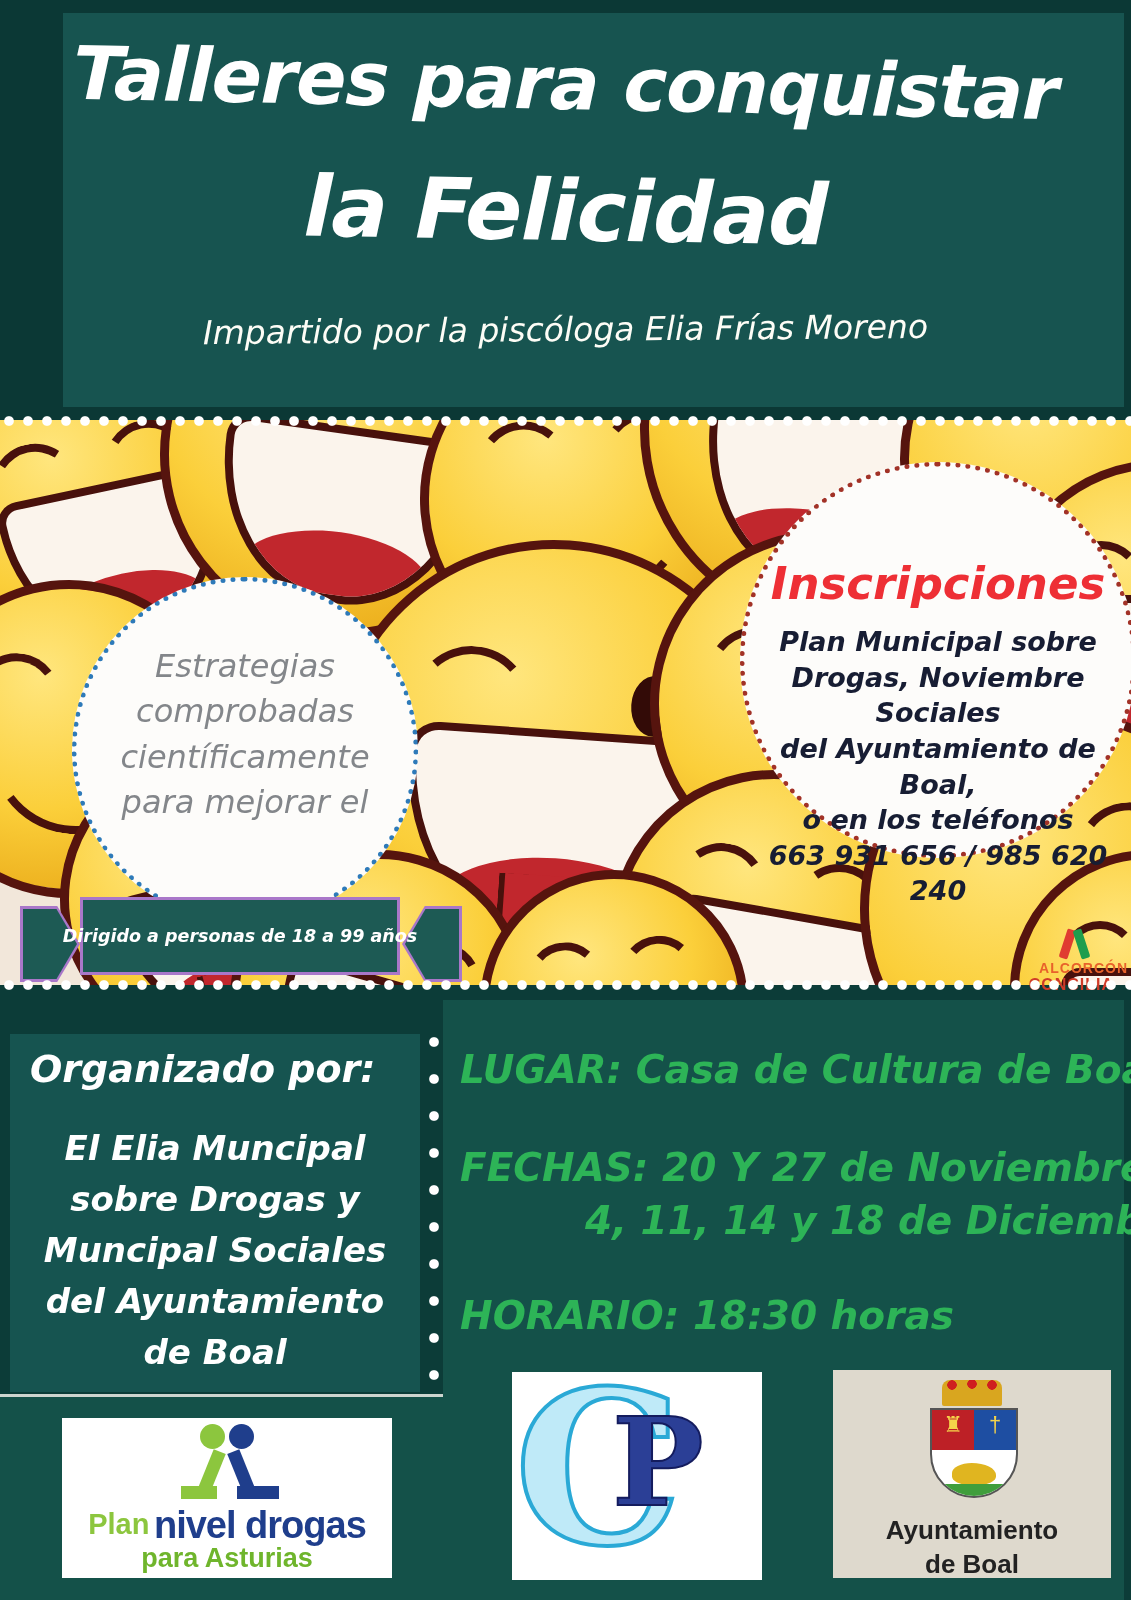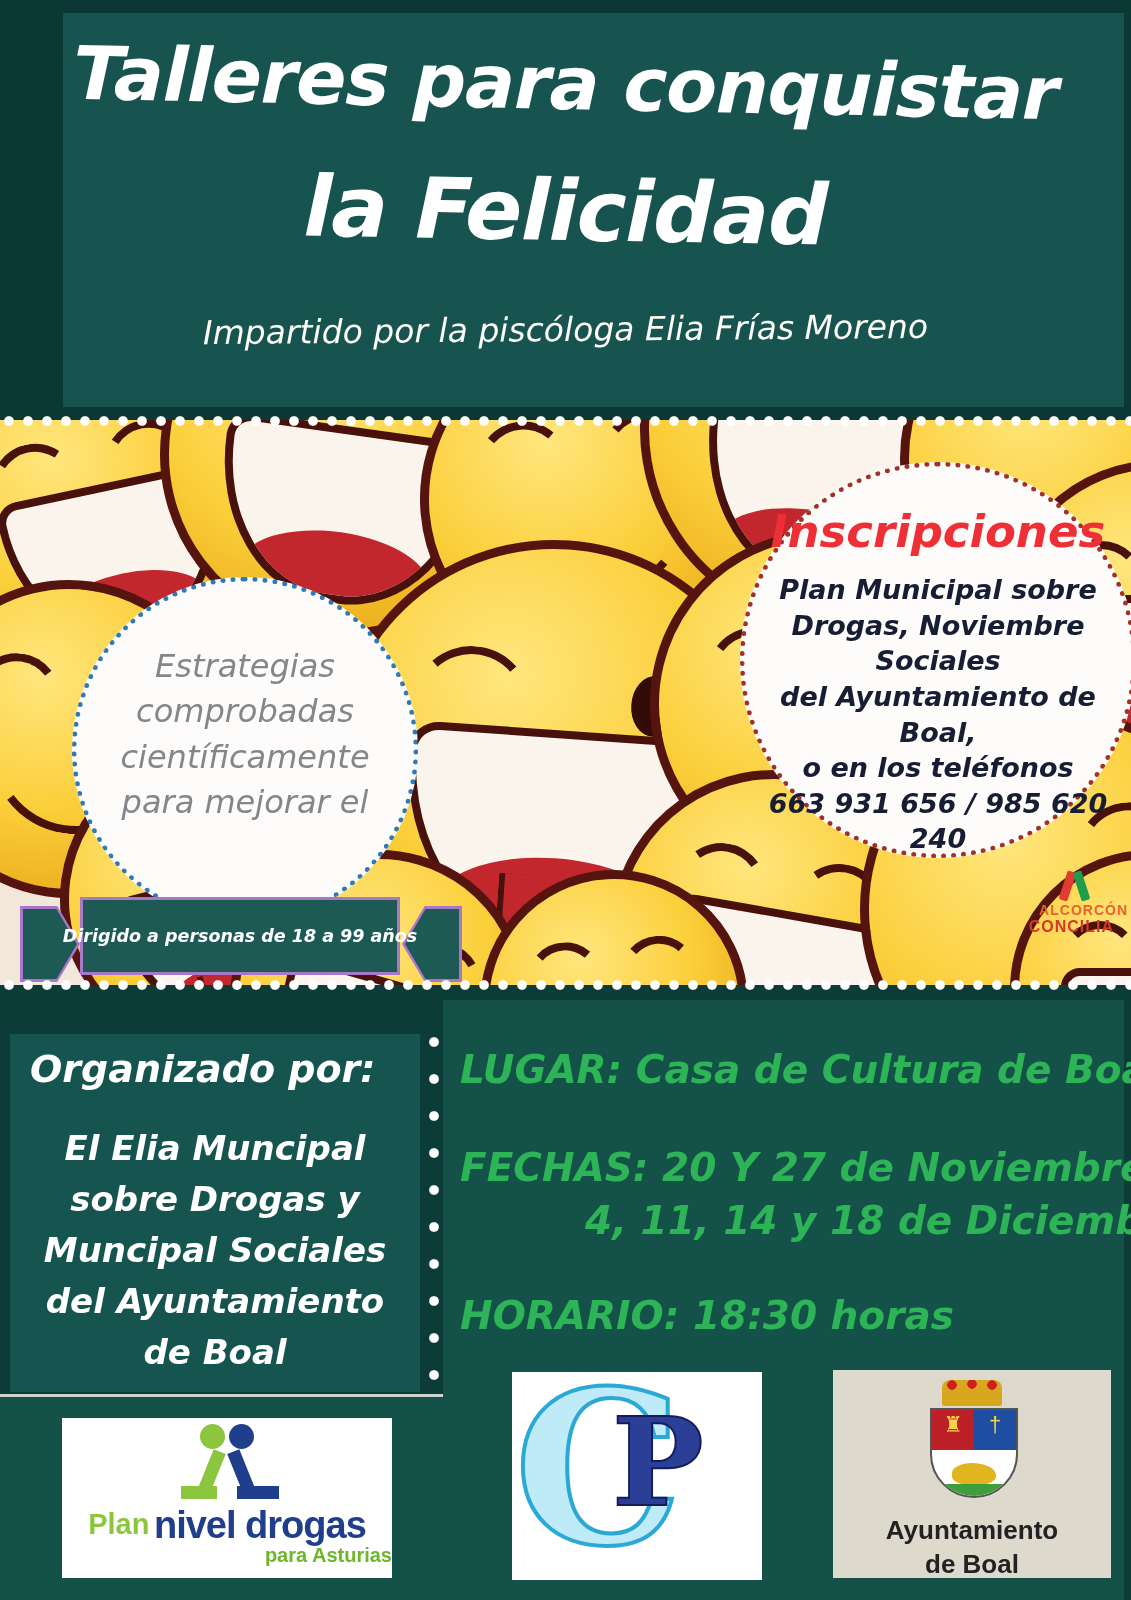--- a/index.html
+++ b/index.html
@@ -39,35 +39,35 @@
           background-image:radial-gradient(circle at 8px 8px,#fff 4.3px,rgba(255,255,255,0) 5.4px);
           background-size:16px 37px;background-repeat:repeat-y;}
 
   
   .bubble{position:absolute;border-radius:50%;background:#fdfcfa;z-index:5;}
   #bubble-left{left:72px;top:577px;width:336px;height:336px;border:5px dotted #2e7ab9;
                color:#83868a;font-style:italic;font-size:32px;text-align:center;line-height:1.42;}
   #bubble-left .pad{padding-top:62px;}
   #bubble-right{left:740px;top:462px;width:386px;height:386px;border:5px dotted #a23227;
                text-align:center;}
-  #bubble-right .head{margin-top:38px;font-size:45px;font-weight:bold;font-style:italic;color:#ee2f35;}
+  #bubble-right .head{margin-top:90px;font-size:45px;font-weight:bold;font-style:italic;color:#ee2f35;}
   #bubble-right .body{margin-top:14px;font-size:27px;font-style:italic;font-weight:bold;
                color:#171d33;line-height:1.32;}
 
   
   .ribbon-band{position:absolute;left:80px;top:897px;width:314px;height:72px;background:#1d5a54;
                border:3px solid #a977c9;z-index:6;display:flex;align-items:center;justify-content:center;}
   .ribbon-band span{color:#fff;font-style:italic;font-weight:bold;font-size:17.5px;white-space:nowrap;}
   .tail{position:absolute;top:906px;width:60px;height:76px;background:#a977c9;z-index:5;}
   .tail:after{content:"";position:absolute;inset:3px;background:#1d5a54;clip-path:inherit;}
   #tail-l{left:20px;clip-path:polygon(0 0,62% 0,100% 50%,62% 100%,0 100%);}
   #tail-r{left:402px;clip-path:polygon(38% 0,100% 0,100% 100%,38% 100%,0 50%);}
 
   
-  #watermark{position:absolute;left:1008px;top:869px;width:120px;height:78px;z-index:4;
+  #watermark{position:absolute;left:1008px;top:927px;width:120px;height:78px;z-index:4;
              text-align:right;font-family:"Liberation Sans",sans-serif;}
   #watermark .bars{position:relative;height:34px;margin-right:26px;}
   #watermark .bar{position:absolute;top:2px;width:9px;height:30px;border-radius:2px;}
   #watermark .bar.red{right:30px;background:#e03c31;transform:rotate(18deg);}
   #watermark .bar.green{right:16px;background:#1f9d4d;transform:rotate(-18deg);}
   #watermark .wm1{font-size:14px;font-weight:bold;color:#e8622b;letter-spacing:1px;line-height:1.1;}
   #watermark .wm2{font-size:16px;font-weight:bold;color:#d03a28;letter-spacing:1px;line-height:1.1;padding-right:14px;}
 
   
   #bottom{position:absolute;left:0;top:985px;width:1131px;height:615px;background:#0c3c38;}
@@ -98,21 +98,21 @@
   #plan-icon .h2{left:62px;background:#1f3e8c;}
   #plan-icon .leg{position:absolute;top:26px;width:13px;height:44px;}
   #plan-icon .l1{left:38px;background:#8cc63e;transform:rotate(22deg);}
   #plan-icon .l2{left:68px;background:#1f3e8c;transform:rotate(-22deg);}
   #plan-icon .foot{position:absolute;top:62px;height:13px;}
   #plan-icon .f1{left:14px;width:36px;background:#8cc63e;}
   #plan-icon .f2{left:70px;width:42px;background:#1f3e8c;}
   #logo-plan .row1{margin-top:4px;line-height:1;}
   #logo-plan .row1 .w1{color:#8cc63e;font-size:29px;font-weight:bold;vertical-align:4px;}
   #logo-plan .row1 .w2{color:#1f3e8c;font-size:38px;font-weight:bold;letter-spacing:-1px;}
-  #logo-plan .row2{color:#6fb52c;font-size:20px;font-weight:bold;line-height:1.1;text-align:right;}
+  #logo-plan .row2{color:#6fb52c;font-size:27px;font-weight:bold;line-height:1.1;}
 
   #logo-cp{position:absolute;left:512px;top:387px;width:250px;height:208px;background:#fff;overflow:hidden;}
   #logo-cp .c{position:absolute;left:2px;top:-28px;font-family:"DejaVu Serif",serif;font-size:212px;
               font-weight:bold;color:#bfeaf8;-webkit-text-stroke:4px #2aa9d6;}
   #logo-cp .p{position:absolute;left:100px;top:18px;font-family:"DejaVu Serif",serif;font-size:122px;
               font-weight:bold;color:#2b3f96;-webkit-text-stroke:2px #141c5e;}
 
   #logo-ayto{position:absolute;left:833px;top:385px;width:278px;height:208px;background:#ded9cd;
              font-family:"Liberation Sans",sans-serif;text-align:center;}
   #coa{position:relative;width:86px;height:120px;margin:10px auto 0;}

